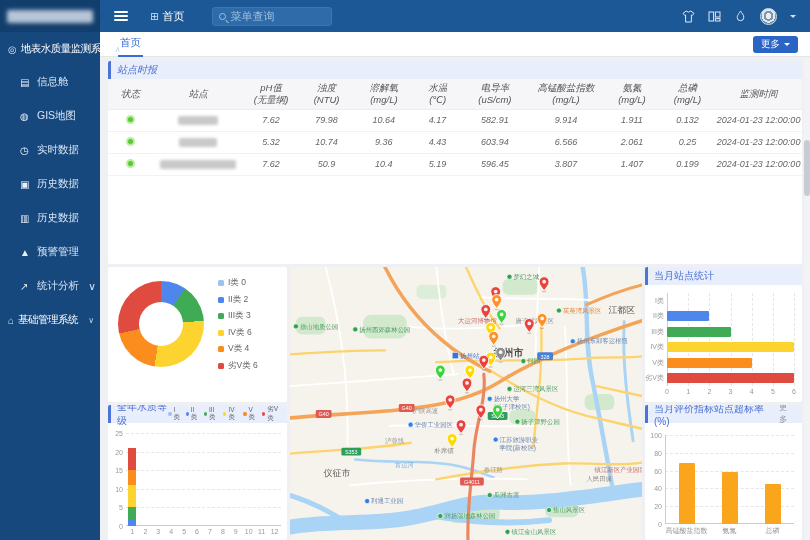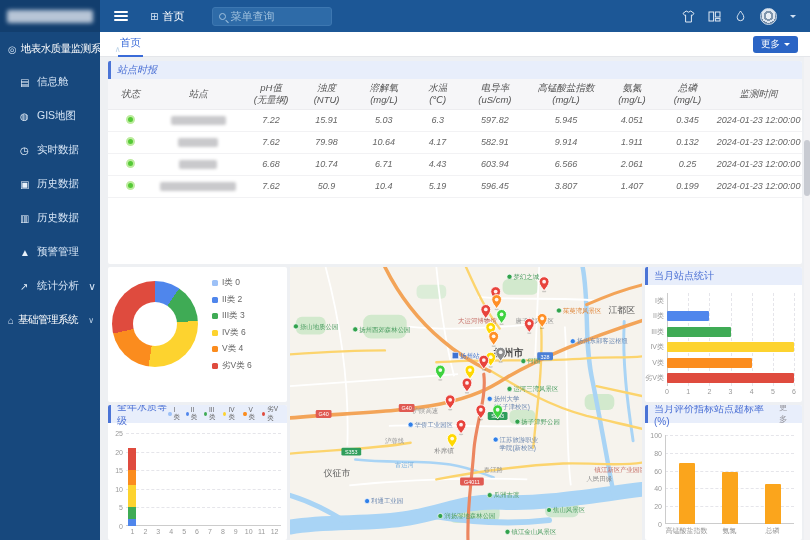--- a/index.html
+++ b/index.html
@@ -54,21 +54,21 @@
   .redact { display:inline-block; height:9px; background:#c9c9cc; border-radius:2px; filter:blur(1.5px); vertical-align:middle; }
 
   
   .grid-bottom { margin-top:3px; display:flex; gap:3px; height:273px; }
   .col-left { width:179px; display:flex; flex-direction:column; gap:3px; }
   .col-mid { flex:1; overflow:hidden; }
   .col-right { width:157px; display:flex; flex-direction:column; gap:3px; }
   .col-left .panel, .col-right .panel { flex:1; overflow:hidden; position:relative; }
 
   
-  .donut-wrap { display:flex; align-items:center; padding:10px 6px 0 4px; }
+  .donut-wrap { display:flex; align-items:center; padding:10px 6px 0 10px; }
   .donut { width:86px; height:86px; border-radius:50%; position:relative; }
   .donut::after { content:""; position:absolute; inset:21px; background:#fff; border-radius:50%; }
   .dlegend { margin-left:14px; display:flex; flex-direction:column; gap:4.5px; }
   .litem { display:flex; align-items:center; gap:4px; font-size:8.5px; color:#666; cursor:pointer; }
   .lsq { width:6px; height:6px; border-radius:1.5px; flex:none; }
 
   
   .plot { position:absolute; }
   .gline-h { position:absolute; left:0; right:0; border-top:1px dashed #e5e5ea; }
   .gline-v { position:absolute; top:0; bottom:0; border-left:1px dashed #e5e5ea; }
@@ -235,50 +235,37 @@
               <div>(mg/L)</div>
             </th>
             <th style="width: 12.5%; margin-top: 32px;">
               <div>监测时间</div>
             </th>
           </tr>
         </thead>
       <tbody id="tbody">
           <tr>
             <td><span class="dot"></span></td>
-            <td><span class="redact" style="width: 55px;"></span></td>
-            <td>7.22</td>
-            <td>15.91</td>
-            <td>5.03</td>
-            <td>6.3</td>
-            <td>597.82</td>
-            <td>5.945</td>
-            <td>4.051</td>
-            <td>0.345</td>
-            <td>2024-01-23 12:00:00</td>
-          </tr>
-          <tr>
-            <td><span class="dot"></span></td>
             <td><span class="redact" style="width: 40px;"></span></td>
             <td>7.62</td>
             <td>79.98</td>
             <td>10.64</td>
             <td>4.17</td>
             <td>582.91</td>
             <td>9.914</td>
             <td>1.911</td>
             <td>0.132</td>
             <td>2024-01-23 12:00:00</td>
           </tr>
           <tr>
             <td><span class="dot"></span></td>
             <td><span class="redact" style="width: 38px;"></span></td>
-            <td>6.68</td>
+            <td>5.32</td>
             <td>10.74</td>
-            <td>6.71</td>
+            <td>9.36</td>
             <td>4.43</td>
             <td>603.94</td>
             <td>6.566</td>
             <td>2.061</td>
             <td>0.25</td>
             <td>2024-01-23 12:00:00</td>
           </tr>
           <tr>
             <td><span class="dot"></span></td>
             <td><span class="redact" style="width: 76px;"></span></td>

